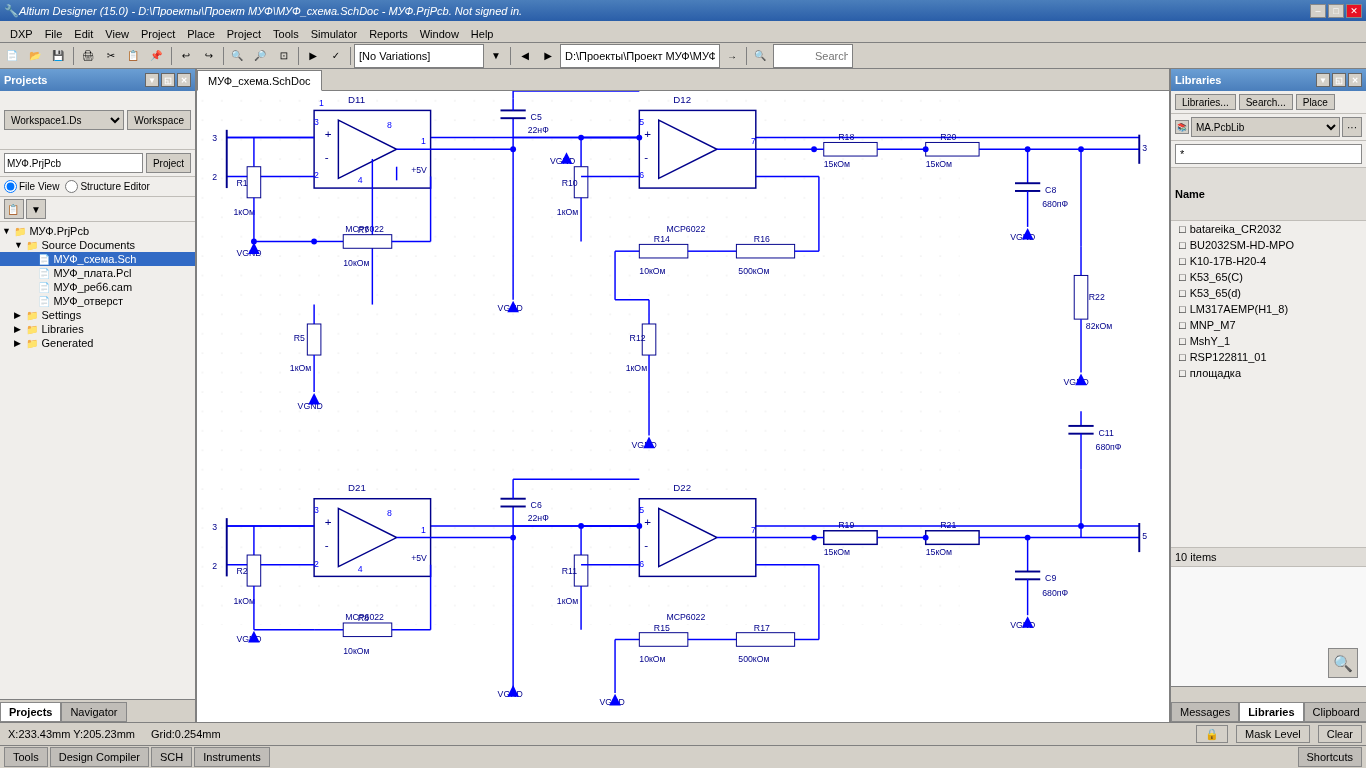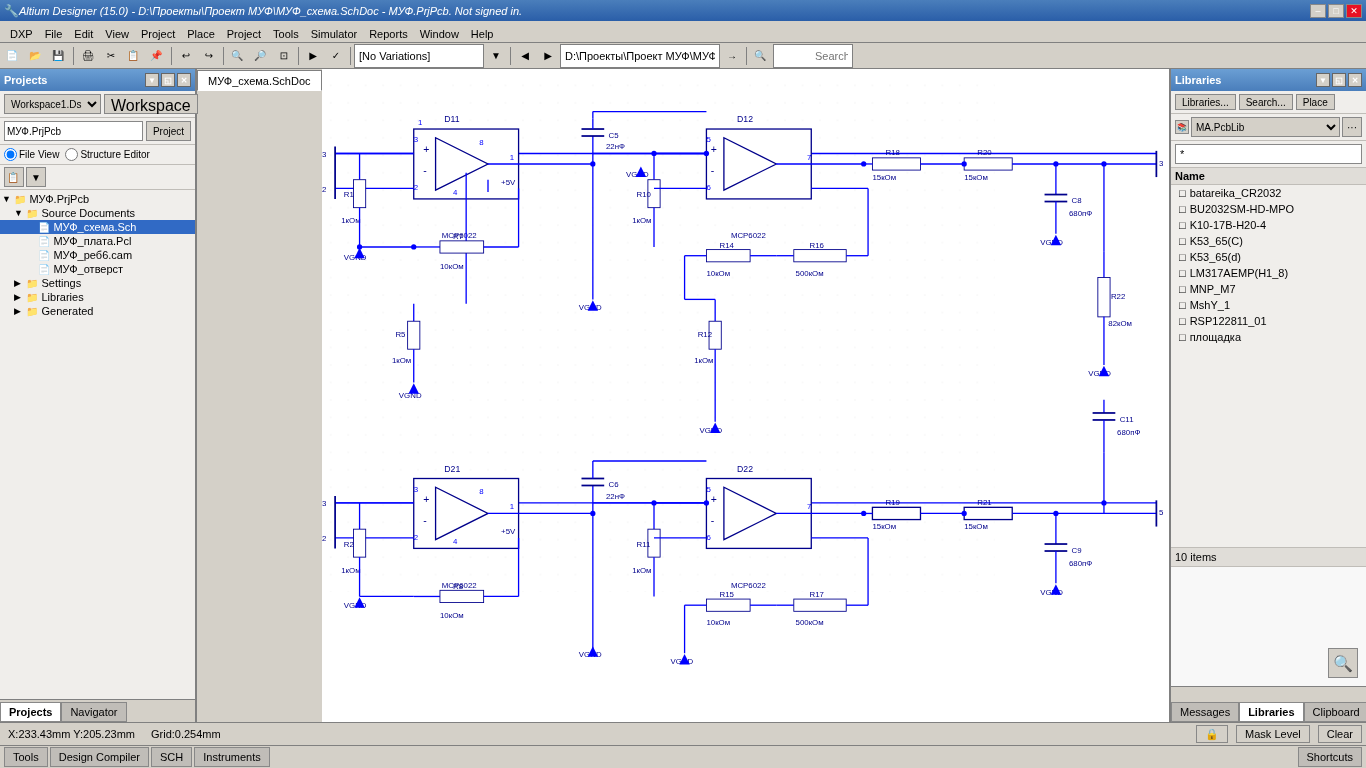--- a/index.html
+++ b/index.html
@@ -101,38 +101,38 @@
       background: #d4d0c8;
       border: 1px solid #666;
       font-size: 8px;
       display: flex; align-items: center; justify-content: center;
       cursor: pointer;
     }
 
     #workspace-row {
       display: flex;
       align-items: center;
-      padding: 3px 4px;
+      padding: 19px 4px;
       gap: 3px;
       border-bottom: 1px solid #c0bdb8;
     }
     .workspace-dropdown {
       flex: 1;
       height: 20px;
       background: #d4d0c8;
       border: 1px solid #888;
       font-size: 10px;
       padding: 0 2px;
     }
     .workspace-btn {
       padding: 2px 6px;
       height: 20px;
       background: #d4d0c8;
       border: 1px solid #888;
-      font-size: 16px;
+      font-size: 10px;
       cursor: pointer;
     }
 
     #project-row {
       display: flex;
       align-items: center;
       padding: 3px 4px;
       gap: 3px;
       border-bottom: 1px solid #c0bdb8;
     }
@@ -298,21 +298,21 @@
     }
     .lib-search-field {
       width: 100%;
       height: 20px;
       border: 1px solid #888;
       padding: 0 4px;
       font-size: 11px;
     }
 
     #lib-col-header {
-      padding: 2px 4px;
+      padding: 20px 4px;
       font-size: 11px;
       font-weight: bold;
       border-bottom: 1px solid #c0bdb8;
       background: #e0ddd8;
     }
 
     #lib-list {
       flex: 1;
       overflow-y: auto;
       font-size: 11px;
@@ -409,21 +409,21 @@
     ::-webkit-scrollbar-track { background: #d4d0c8; }
     ::-webkit-scrollbar-thumb { background: #888; border: 1px solid #666; }
 
     
     #schematic-area::-webkit-scrollbar { width: 14px; height: 14px; }
 
     
     #center-area {
       flex: 1;
       display: flex;
-      flex-direction: row;
+      flex-direction: column;
     }
   </style>
 </head>
 <body>
 
 <div id="titlebar">
   <span style="font-size:12px;">🔧</span>
   <span id="titlebar-title">Altium Designer (15.0) - D:\Проекты\Проект МУФ\МУФ_схема.SchDoc - МУФ.PrjPcb. Not signed in.</span>
   <div id="titlebar-controls">
     <div class="title-btn">–</div>

